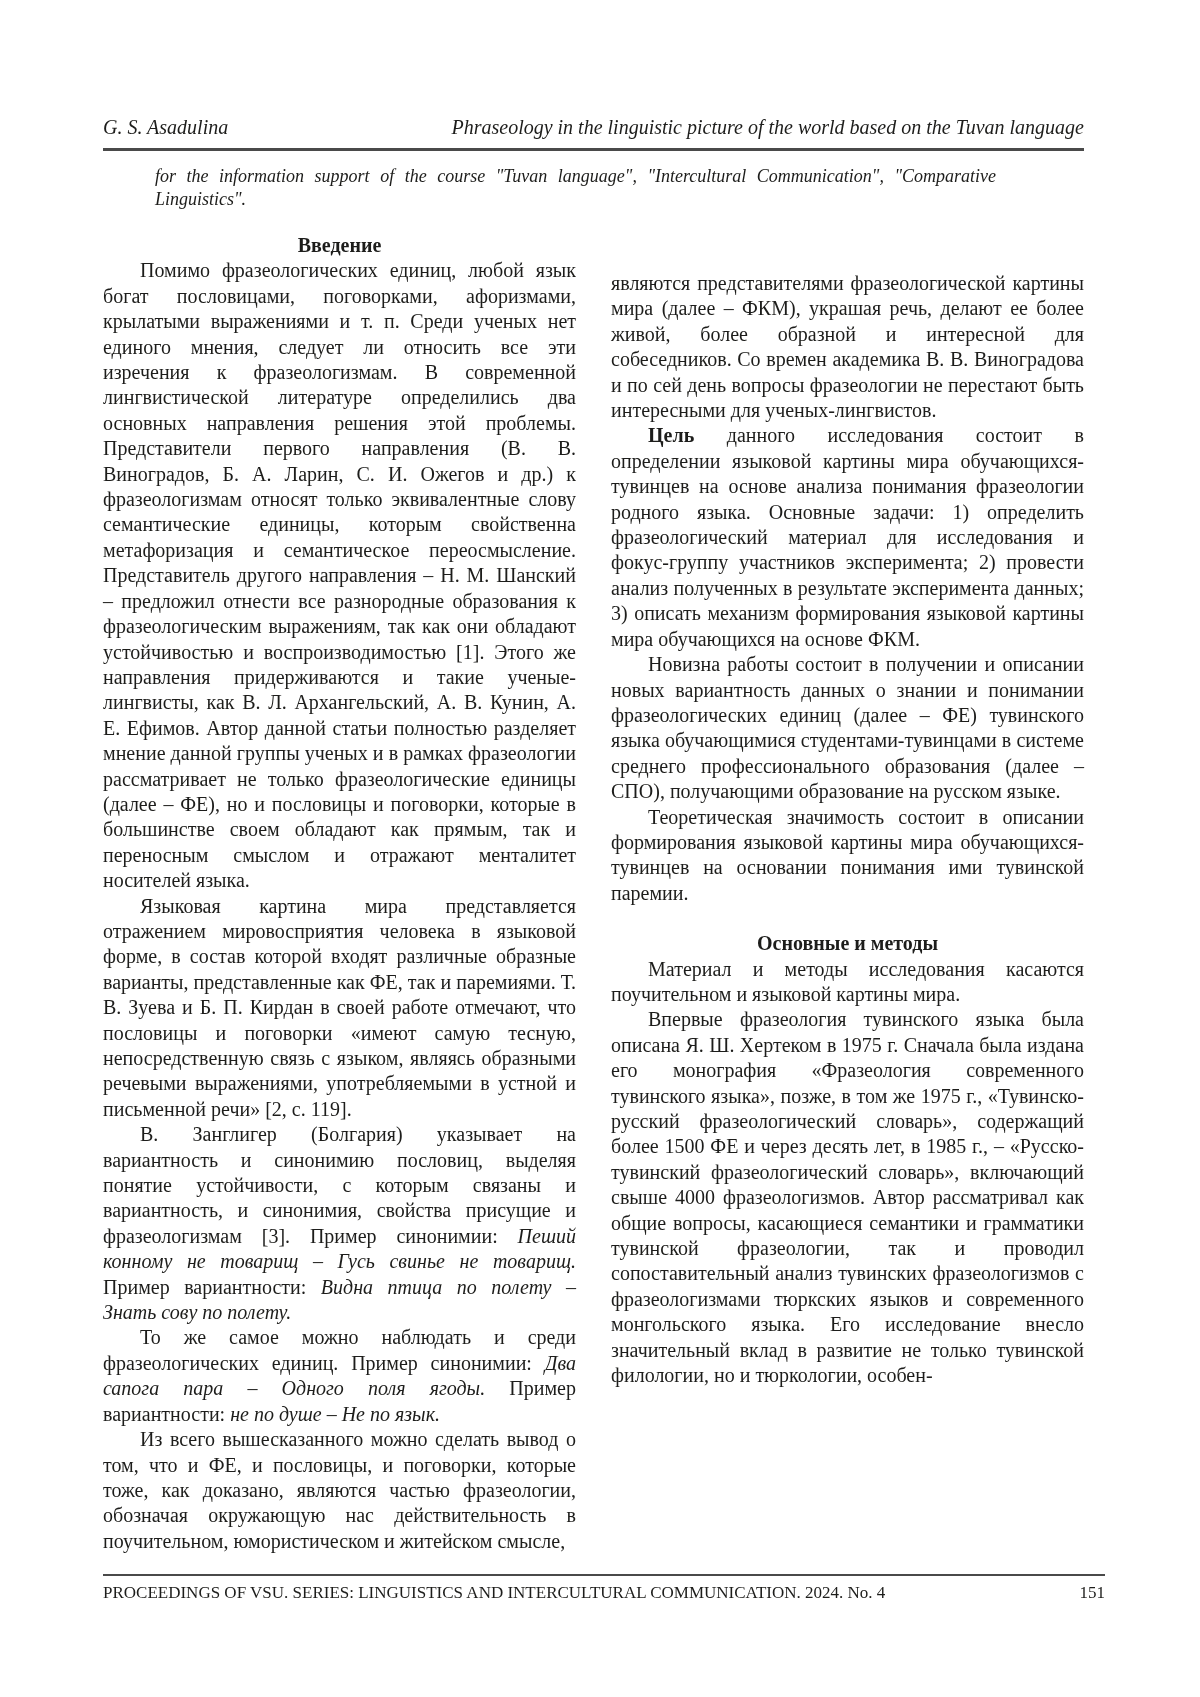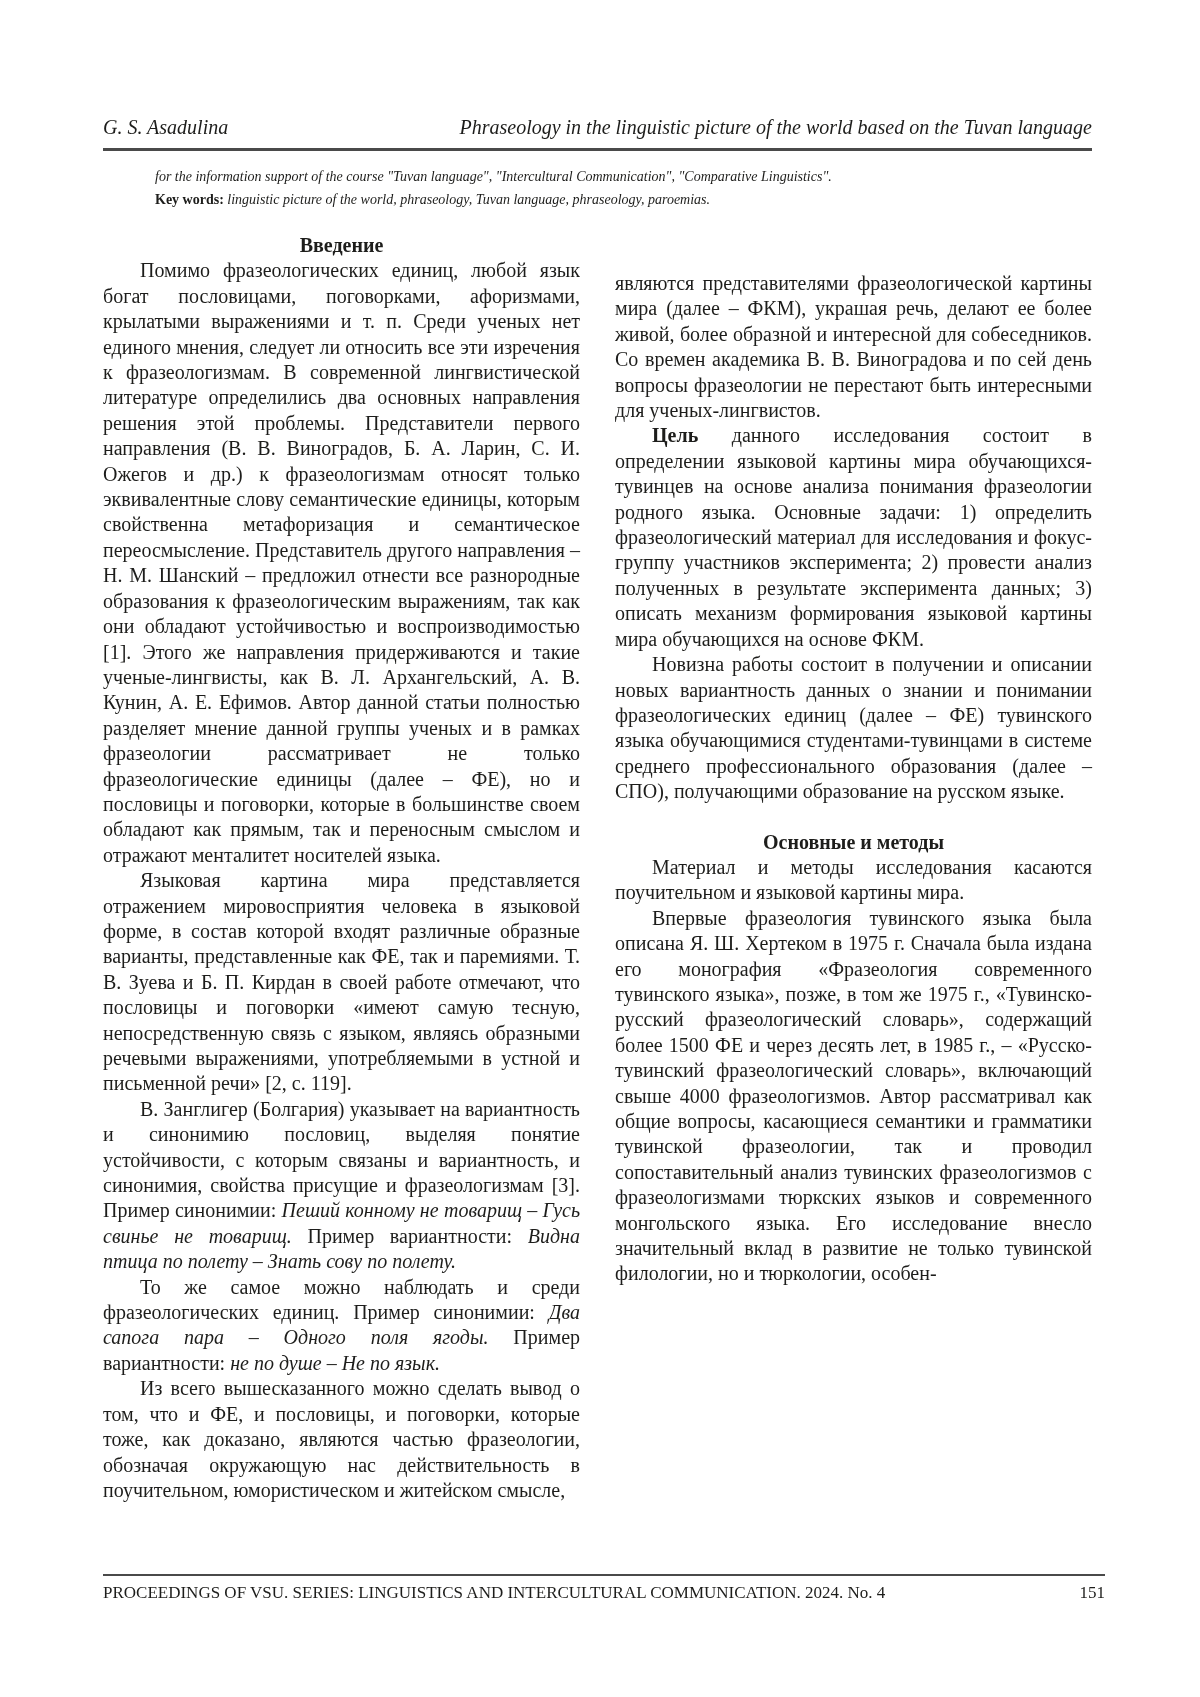--- a/index.html
+++ b/index.html
@@ -12,42 +12,42 @@
     width: 1200px;
     height: 1697px;
     background: var(--paper, #ffffff);
     font-family: "Liberation Serif", "DejaVu Serif", serif;
     color: var(--ink, #1d1d1b);
     overflow: hidden;
   }
   .content {
     position: absolute;
     left: 103px;
-    right: 108px;
+    right: 116px;
     top: 114px;
   }
   
   .header {
     display: flex;
     justify-content: space-between;
     align-items: baseline;
     font-style: italic;
     font-size: 20px;
     line-height: 26px;
     white-space: nowrap;
   }
   .rule {
     height: 3px;
     background: var(--rule, #4a4a4a);
     margin-top: 8px;
   }
   
   .abstract {
     margin: 14px 88px 0 52px;
-    font-size: 14px;
+    font-size: 18px;
     line-height: 23px;
   }
   .abstract p { margin: 0; text-align: justify; }
   .abs-cont { font-style: italic; }
   .kw-label { font-weight: bold; font-style: normal; }
   .kw-text { font-style: italic; }
   
   .columns {
     display: flex;
     gap: 35px;
@@ -95,36 +95,36 @@
 
     <div class="header">
       <span>G. S. Asadulina</span>
       <span>Phraseology in the linguistic picture of the world based on the Tuvan language</span>
     </div>
 
     <div class="rule"></div>
 
     <div class="abstract">
       <p class="abs-cont">for the information support of the course "Tuvan language", "Intercultural Communication", "Comparative Linguistics".</p>
-      <p class="keywords"><span class="kw-label">Key words:</span> <span class="kw-text">linguistic picture of the world, phraseology, Tuvan language, phraseology, paroemias.</span></p>
     </div>
 
     <div class="columns">
       <div class="col" id="col-left">
           <p class="col-heading">Введение</p>
           <p class="para"><span>Помимо фразеологических единиц, любой язык богат пословицами, поговорками, афоризмами, крылатыми выражениями и т. п. Среди ученых нет единого мнения, следует ли относить все эти изречения к фразеологизмам. В современной лингвистической литературе определились два основных направления решения этой проблемы. Представители первого направления (В. В. Виноградов, Б. А. Ларин, С. И. Ожегов и др.) к фразеологизмам относят только эквивалентные слову семантические единицы, которым свойственна метафоризация и семантическое переосмысление.  Представитель другого направления – Н. М. Шанский – предложил отнести все разнородные образования к фразеологическим выражениям, так как они обладают устойчивостью и воспроизводимостью [1]. Этого же направления придерживаются и такие ученые-лингвисты, как В. Л. Архангельский, А. В. Кунин, А. Е. Ефимов. Автор данной статьи полностью разделяет мнение данной группы ученых и в рамках фразеологии рассматривает не только фразеологические единицы (далее – ФЕ), но и пословицы и поговорки, которые в большинстве своем обладают как прямым, так и переносным смыслом и отражают менталитет носителей языка.</span></p>
           <p class="para"><span>Языковая картина мира представляется отражением мировосприятия человека в языковой форме, в состав которой входят различные образные варианты, представленные как ФЕ, так и паремиями. Т. В. Зуева и Б. П. Кирдан в своей работе отмечают, что пословицы и поговорки «имеют самую тесную, непосредственную связь с языком, являясь образными речевыми выражениями, употребляемыми в устной и письменной речи» [2, с. 119].</span></p>
           <p class="para"><span>В. Занглигер (Болгария) указывает на вариантность и синонимию пословиц, выделяя понятие устойчивости, с которым связаны и вариантность, и синонимия, свойства присущие и фразеологизмам [3]. Пример синонимии: </span><span class="it">Пеший конному не товарищ – Гусь свинье не товарищ.</span><span> Пример вариантности: </span><span class="it">Видна птица по полету – Знать сову по полету.</span></p>
           <p class="para"><span>То же самое можно наблюдать и среди фразеологических единиц. Пример синонимии: </span><span class="it">Два сапога пара – Одного поля ягоды.</span><span> Пример вариантности: </span><span class="it">не по душе – Не по язык.</span></p>
           <p class="para"><span>Из всего вышесказанного можно сделать вывод о том, что и ФЕ, и пословицы, и поговорки, которые тоже, как доказано, являются частью фразеологии, обозначая окружающую нас действительность в поучительном, юмористическом и житейском смысле,</span></p>
         </div>
       <div class="col" id="col-right">
           <p class="para noindent"><span>являются представителями фразеологической картины мира (далее – ФКМ), украшая речь, делают ее более живой, более образной и интересной для собеседников. Со времен академика В. В. Виноградова и по сей день вопросы фразеологии не перестают быть интересными для ученых-лингвистов.</span></p>
           <p class="para"><span class="bd">Цель</span><span> данного исследования состоит в определении языковой картины мира обучающихся-тувинцев на основе анализа понимания фразеологии родного языка. Основные задачи: 1) определить фразеологический материал для исследования и фокус-группу участников эксперимента; 2) провести анализ полученных в результате эксперимента данных; 3) описать механизм формирования языковой картины мира обучающихся на основе ФКМ.</span></p>
           <p class="para"><span>Новизна работы состоит в получении и описании новых вариантность данных о знании и понимании фразеологических единиц (далее – ФЕ) тувинского языка обучающимися студентами-тувинцами в системе среднего профессионального образования (далее – СПО), получающими образование на русском языке.</span></p>
+          <p class="para"><span>Теоретическая значимость состоит в описании формирования языковой картины мира обучающихся-тувинцев на основании понимания ими тувинской паремии.</span></p>
           <p class="col-heading space-before">Основные и методы</p>
           <p class="para"><span>Материал и методы исследования касаются поучительном и языковой картины мира.</span></p>
           <p class="para"><span>Впервые фразеология тувинского языка была описана Я. Ш. Хертеком в 1975 г. Сначала была издана его монография «Фразеология современного тувинского языка», позже, в том же 1975 г., «Тувинско-русский фразеологический словарь», содержащий более 1500 ФЕ и через десять лет, в 1985 г., – «Русско-тувинский фразеологический словарь», включающий свыше 4000 фразеологизмов. Автор рассматривал как общие вопросы, касающиеся семантики и грамматики тувинской фразеологии, так и проводил сопоставительный анализ тувинских фразеологизмов с фразеологизмами тюркских языков и современного монгольского языка. Его исследование внесло значительный вклад в развитие не только тувинской филологии, но и тюркологии, особен-</span></p>
         </div>
     </div>
 
   </div>
 
   <div class="footer">
     <span>PROCEEDINGS OF VSU. SERIES: LINGUISTICS AND INTERCULTURAL COMMUNICATION. 2024. No. 4</span>

